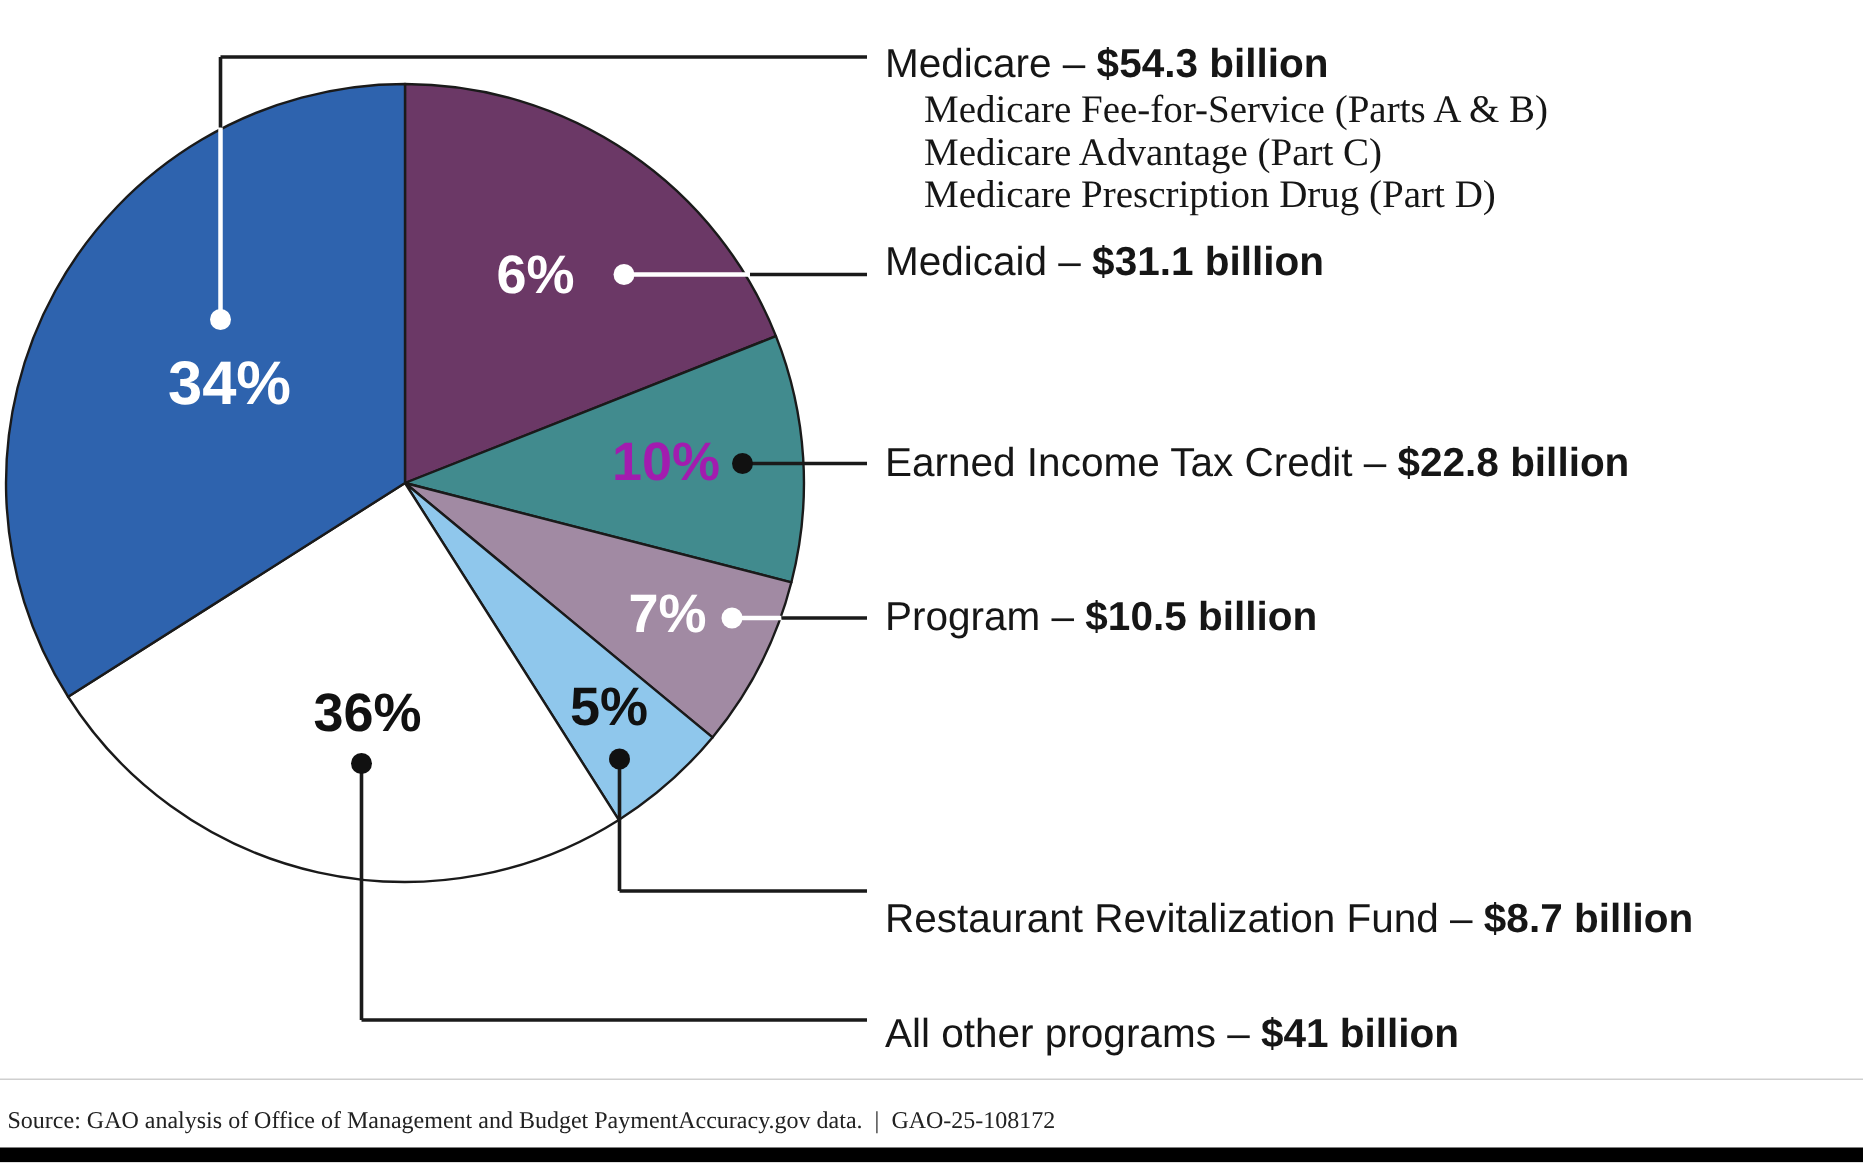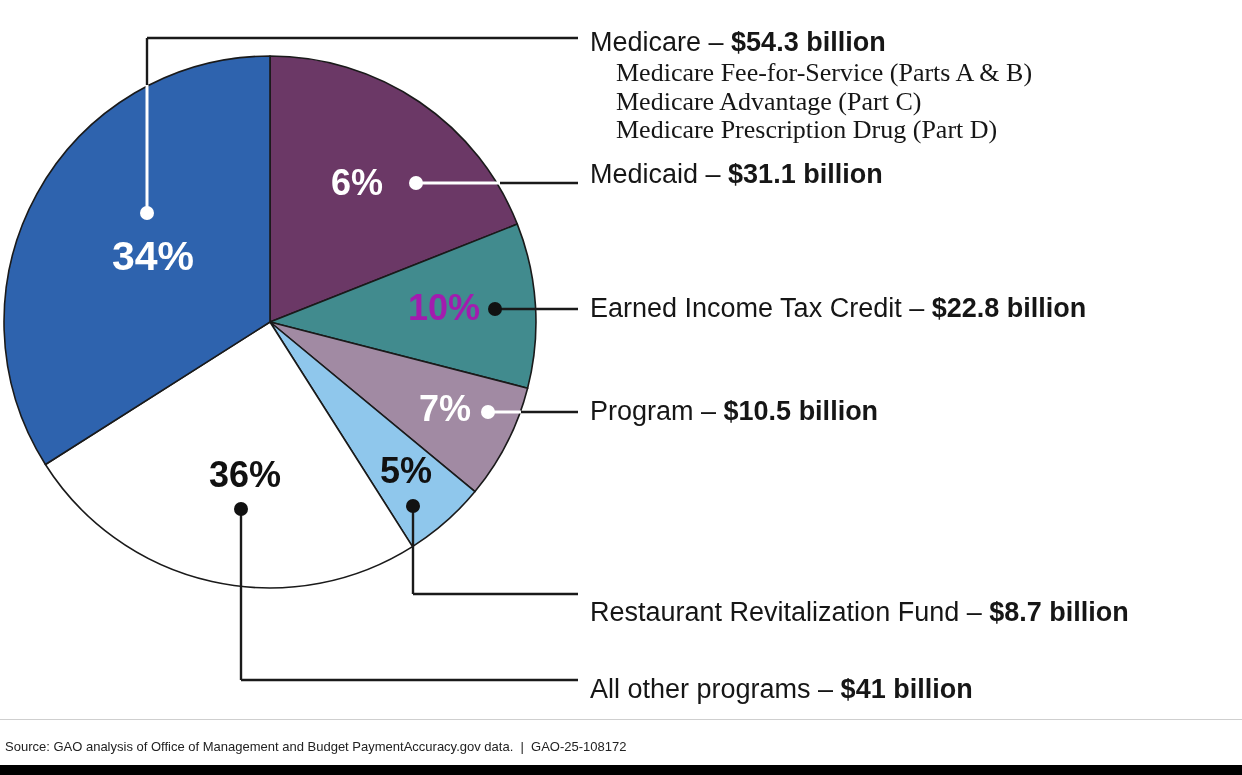--- a/index.html
+++ b/index.html
@@ -4,21 +4,21 @@
 <style>
   * { margin:0; padding:0; box-sizing:border-box; }
   html,body { background:#ffffff; }
   body { font-family:"Liberation Sans", sans-serif; }
   .stage { position:relative; width:1242px; height:775px; background:#ffffff; overflow:hidden; }
   #pie-svg { position:absolute; left:0; top:0; }
   .pct { position:absolute; transform:translate(-50%,-50%); font-weight:bold; white-space:nowrap; }
   .legend-item { position:absolute; left:590px; color:#161616; font-size:27px; line-height:34px; white-space:nowrap; }
   .legend-row b { font-weight:bold; }
   .legend-subs { font-size:26px; line-height:28.5px; padding-left:26px;font-family:Liberation Serif, serif; }
-  .source { position:absolute; left:5px; top:739px; font-size:13px; color:#222222; white-space:pre; }
+  .source { position:absolute; left:5px; top:739px; font-size:16px; color:#222222; white-space:pre;font-family:Liberation Serif, serif; }
   .rule { position:absolute; left:0; top:719px; width:1242px; height:1px; background:#cfcfcf; }
   .bottom-bar { position:absolute; left:0; top:765px; width:1242px; height:10px; background:#000000; }
 </style>
 </head>
 <body>
 
 <div class="stage">
   <svg id="pie-svg" width="1242" height="775" viewBox="0 0 1242 775">
       <path d="M 270 322 L 270.0 56.0 A 266 266 0 0 1 517.3 224.1 Z" fill="#6B3866" stroke="#1a1a1a" stroke-width="1.6" stroke-linejoin="round"></path>
       <path d="M 270 322 L 517.3 224.1 A 266 266 0 0 1 527.6 388.2 Z" fill="#418B8E" stroke="#1a1a1a" stroke-width="1.6" stroke-linejoin="round"></path>

